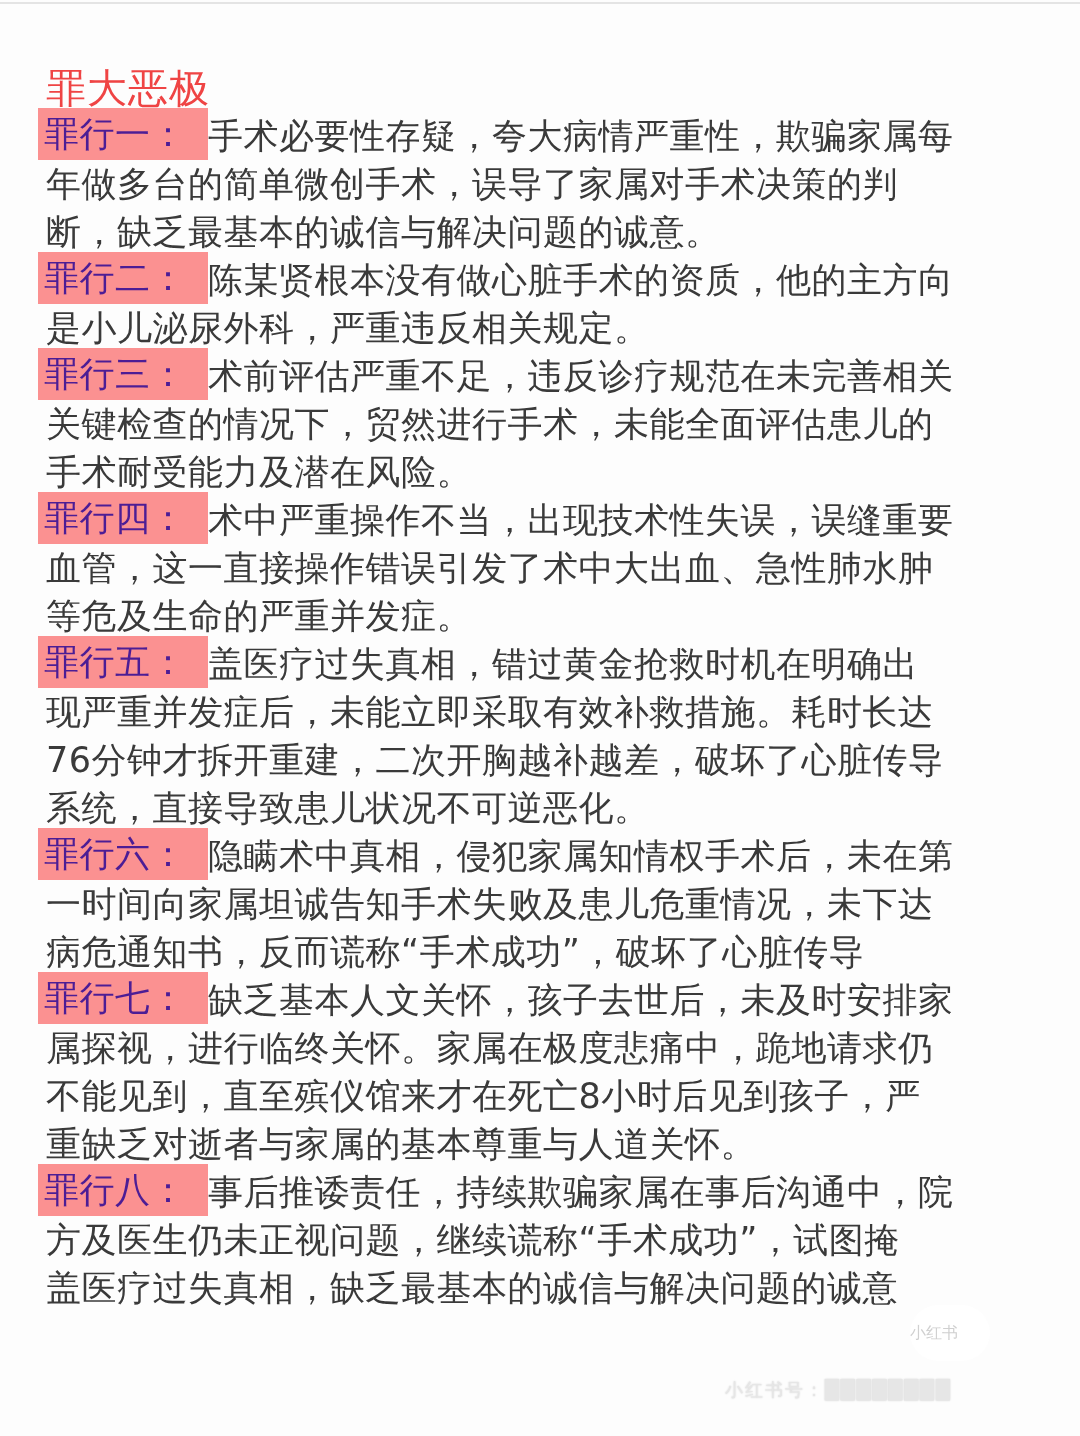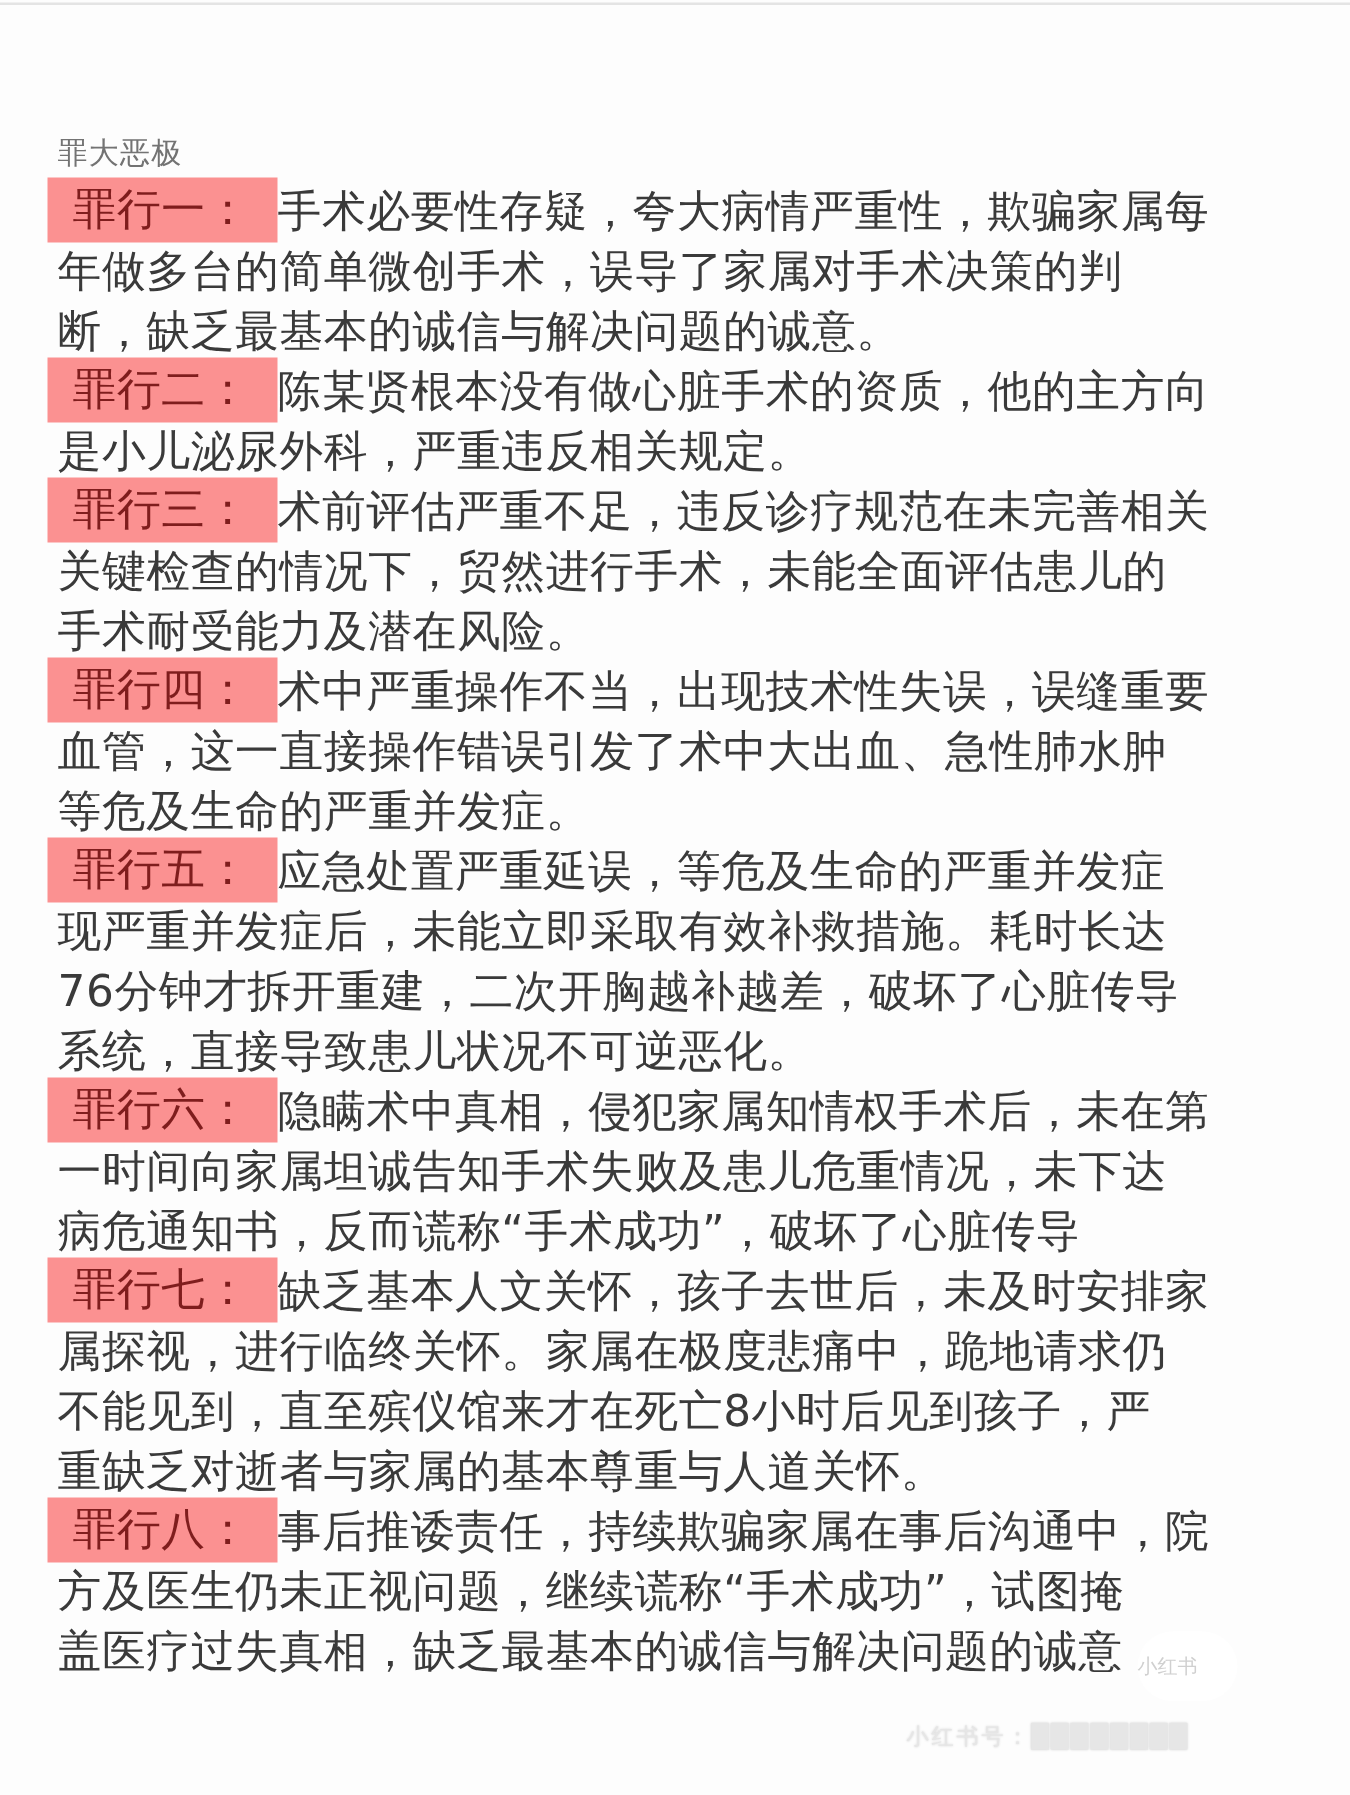--- a/index.html
+++ b/index.html
@@ -21,40 +21,39 @@
       width: 1080px; height: 2px;
       background: #e4e4e4;
     }
     .doc {
       position: absolute;
       left: 46px;
       top: 64px;
       width: 990px;
     }
     .title {
-      font-size: 24px;
+      font-size: 40px;
       line-height: 48px;
       height: 48px;
       letter-spacing: 1px;
-      color: #737373;
-      margin-top: 34px;
+      color: #ef4444;
     }
     .line {
       font-size: 35px;
       line-height: 48px;
       height: 48px;
       white-space: nowrap;
       letter-spacing: 0.5px;
       color: #3a3a3a;
     }
     .tag {
       display: inline-block;
       background: #fb9191;
-      color: #7f1d1d;
-      padding: 0 22px 0 20px;
+      color: #4c1d95;
+      padding: 0 22px 0 6px;
       margin-left: -8px;
       height: 52px;
       line-height: 52px;
       vertical-align: top;
       margin-top: -4px;
     }
     .watermark {
       position: absolute;
       left: 725px;
       top: 1370px;
@@ -105,21 +104,21 @@
     <div class="line">手术耐受能力及潜在风险。</div>
   </div>
 
   <div>
     <div class="line"><span class="tag">罪行四：</span><span>术中严重操作不当，出现技术性失误，误缝重要</span></div>
     <div class="line">血管，这一直接操作错误引发了术中大出血、急性肺水肿</div>
     <div class="line">等危及生命的严重并发症。</div>
   </div>
 
   <div>
-    <div class="line"><span class="tag">罪行五：</span><span>应急处置严重延误，等危及生命的严重并发症</span></div>
+    <div class="line"><span class="tag">罪行五：</span><span>盖医疗过失真相，错过黄金抢救时机在明确出</span></div>
     <div class="line">现严重并发症后，未能立即采取有效补救措施。耗时长达</div>
     <div class="line">76分钟才拆开重建，二次开胸越补越差，破坏了心脏传导</div>
     <div class="line">系统，直接导致患儿状况不可逆恶化。</div>
   </div>
 
   <div>
     <div class="line"><span class="tag">罪行六：</span><span>隐瞒术中真相，侵犯家属知情权手术后，未在第</span></div>
     <div class="line">一时间向家属坦诚告知手术失败及患儿危重情况，未下达</div>
     <div class="line">病危通知书，反而谎称“手术成功”，破坏了心脏传导</div>
   </div>

